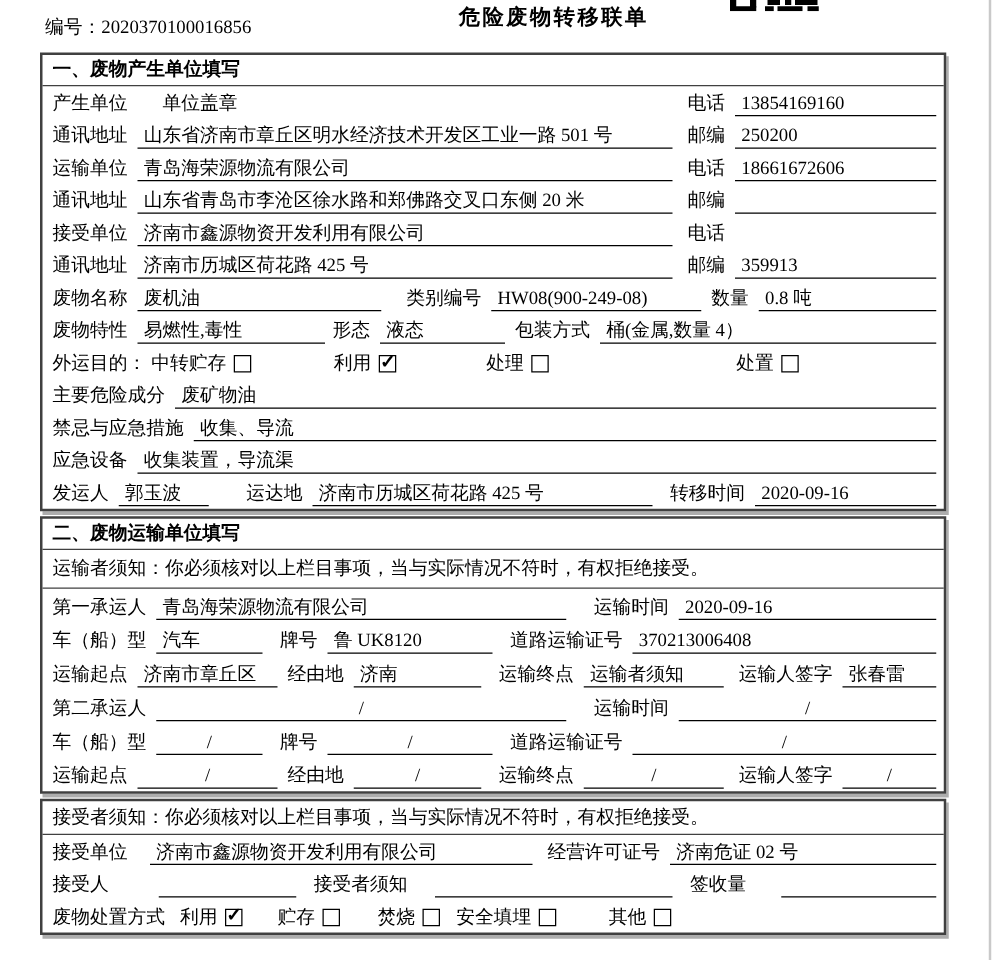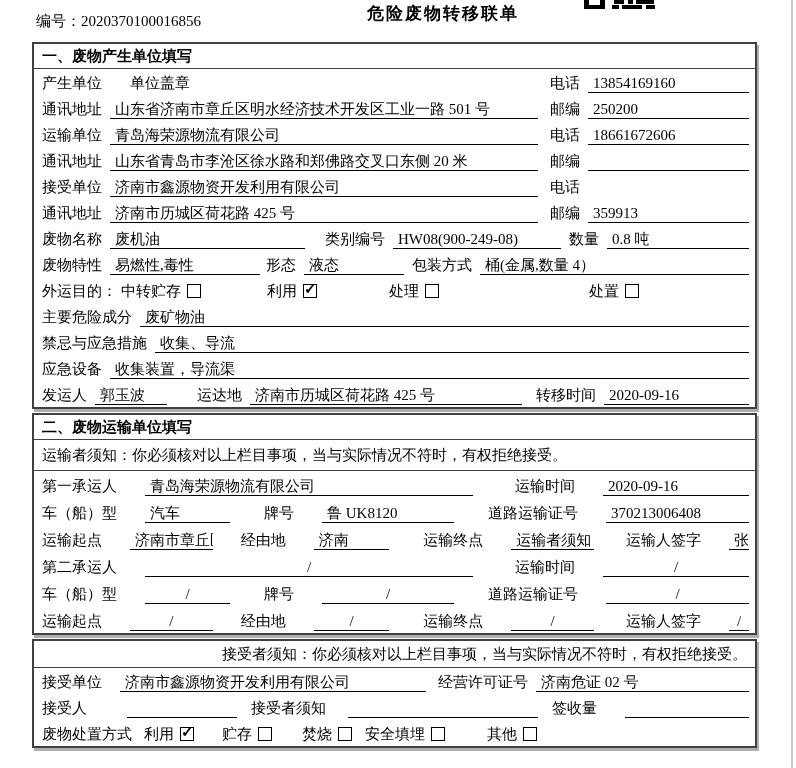--- a/index.html
+++ b/index.html
@@ -11,23 +11,23 @@
   .doc-header{position:relative;height:42px;}
   .serial{position:absolute;left:36px;top:12px;white-space:nowrap;}
   .doc-title{position:absolute;left:90px;right:0;top:2px;text-align:center;
     font-size:17px;font-weight:bold;letter-spacing:2px;margin:0;}
   .qr{position:absolute;left:584px;top:0;width:80px;height:9px;}
   .box{margin-left:32px;width:721px;border:2px solid #404040;box-shadow:2px 3px 0 #adadad;
     margin-bottom:4px;background:#fff;}
   .sec-title{font-weight:bold;padding:2px 8px;border-bottom:1px solid #404040;
     height:20px;line-height:20px;}
   .notice{border-bottom:1px solid #404040;padding:5px 8px;height:20px;line-height:20px;white-space:nowrap;}
-  .s3 .notice{padding:3px 8px;text-align:right;}
+  .s3 .notice{padding:3px 8px;}
   .row{display:flex;align-items:flex-end;height:24px;padding:0 6px 2px 8px;}
-  .s2 .row{height:25px;gap:20px;}
+  .s2 .row{height:25px;}
   .lbl{white-space:nowrap;flex:none;line-height:18px;padding-bottom:1px;}
   .val{border-bottom:1px solid #000;padding:0 5px 0 5px;white-space:nowrap;margin-left:8px;
     min-width:10px;line-height:18px;overflow:hidden;}
   .fill{flex:1;}
   .ctr{text-align:center;}
   .left{display:flex;width:508px;flex:none;}
   .checkbox{width:12px;height:12px;border:1px solid #000;margin-left:6px;flex:none;
     position:relative;margin-bottom:3px;background:#fff;}
   .checkbox.checked::after{content:"✓";position:absolute;left:0px;top:-5px;
     font-size:15px;font-weight:bold;}

